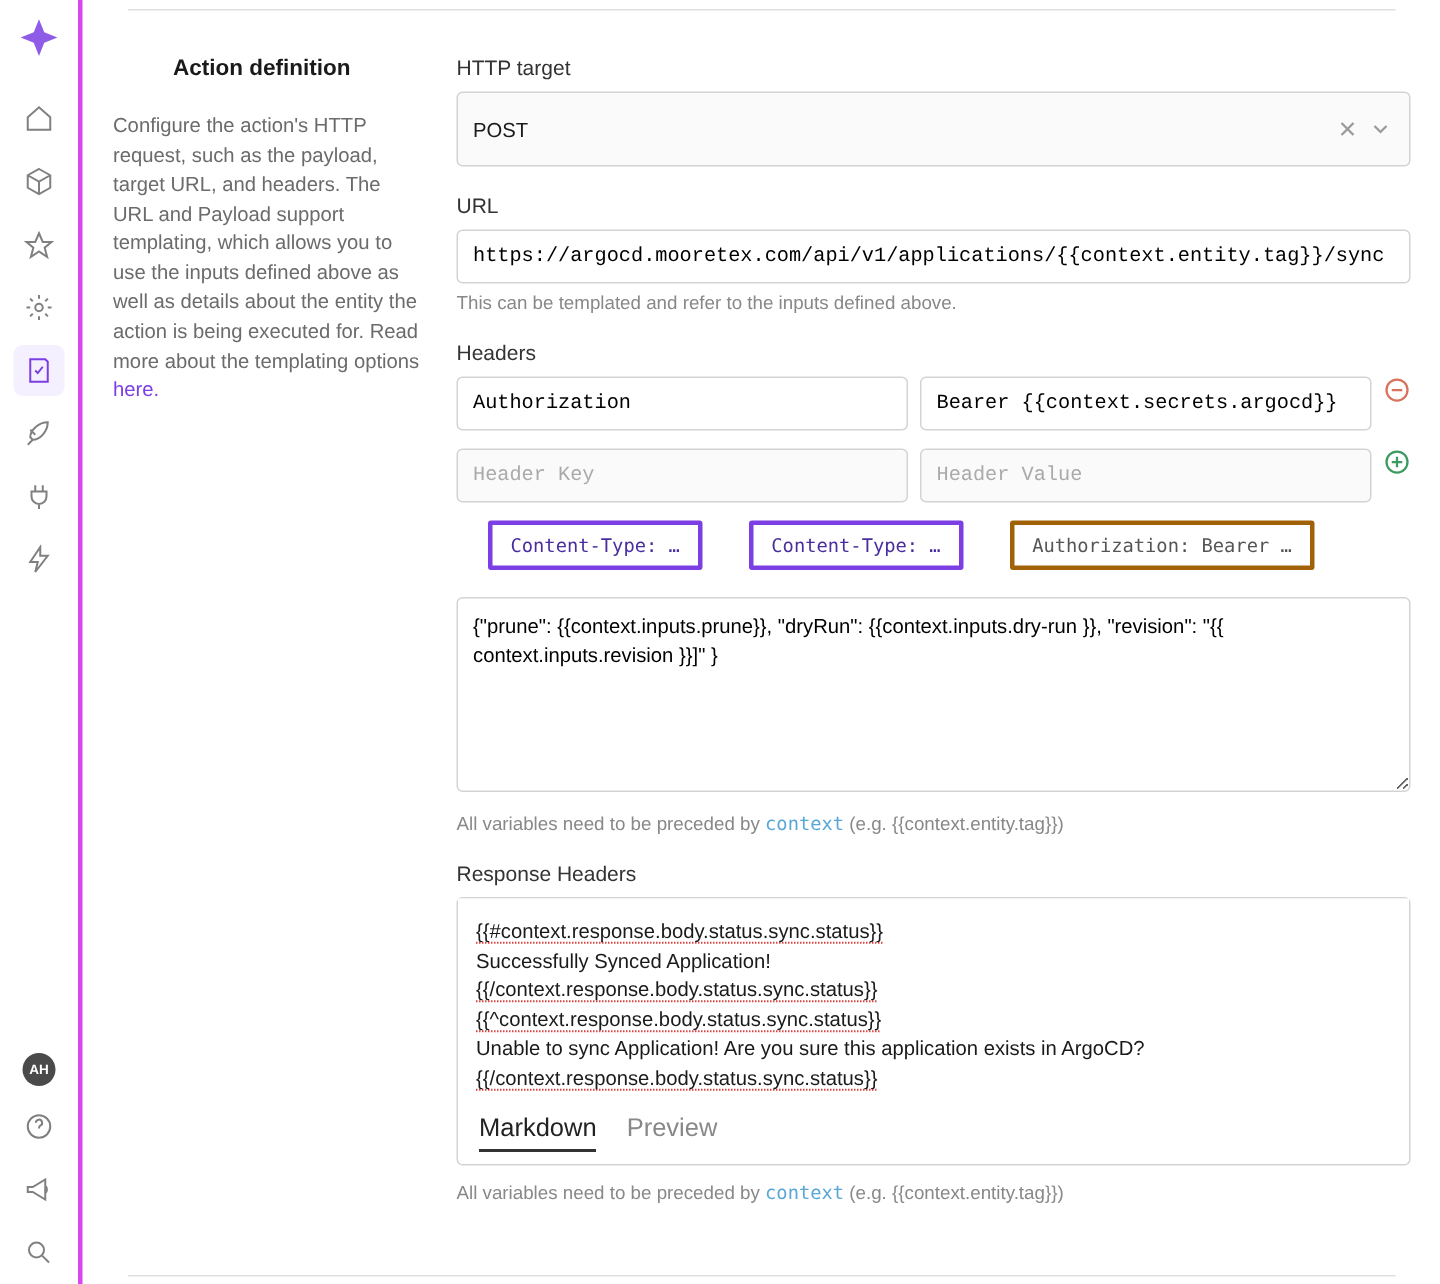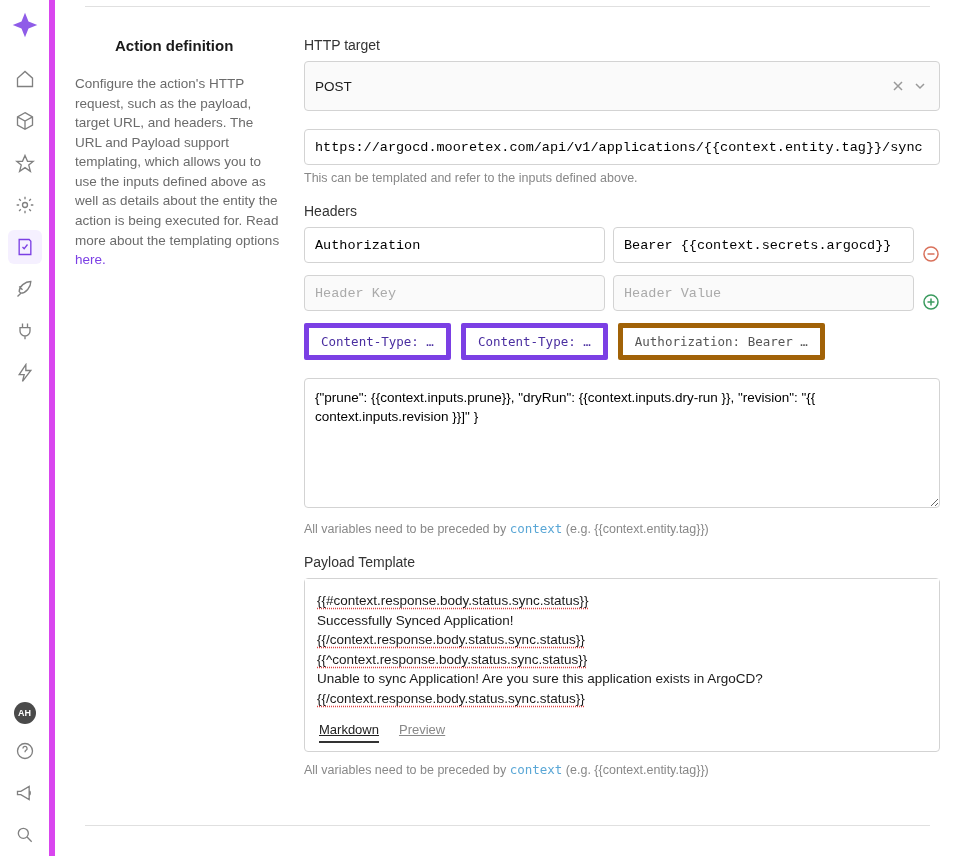--- a/index.html
+++ b/index.html
@@ -9,21 +9,21 @@
   color: #1a1a1a;
   background: #fff;
   width: 960px;
   height: 856px;
   overflow: hidden;
 }
 .app { display: flex; height: 100%; }
 .sidebar {
   width: 55px;
   background: #fff;
-  border-right: 6px solid #d946ef;
+  border-right: 3px solid #d946ef;
   display: flex;
   flex-direction: column;
   align-items: center;
   padding-top: 10px;
 }
 .logo {
   width: 30px; height: 30px;
   display:flex; align-items:center; justify-content:center;
   margin-bottom: 18px;
 }
@@ -71,39 +71,40 @@
 }
 .select-wrap .clear, .select-wrap .caret {
   position:absolute; top:50%; transform:translateY(-50%);
   color:#999; width:14px; height:14px;
 }
 .select-wrap .clear { right: 34px; cursor:pointer; }
 .select-wrap .caret { right: 12px; }
 .text-input { height: 36px; padding: 0 10px; font-family: Liberation Mono, monospace; }
 .helper { font-size: 12.5px; color: #888; margin-top: 6px; }
 .field-block { margin-bottom: 18px; }
-.headers-row { display:flex; align-items:flex-end; gap: 8px; margin-bottom: 12px; }
+.headers-row { display:flex; align-items:flex-start; gap: 8px; margin-bottom: 12px; }
 .headers-row input { flex:1; min-width:0; }
 .row-icon {
   width:18px; height:18px; flex-shrink:0;
   display:flex; align-items:center; justify-content:center;
   cursor:pointer;
 }
 .row-icon.remove { color:#d9715b; }
 .row-icon.add { color:#3b9b5f; }
 .chips { display:flex; gap:10px; margin-top: 4px; }
 .chip {
   font-family: "SFMono-Regular", Consolas, monospace;
   font-size: 12.5px;
-  border: 5px solid #a16207;
+  border: 3px solid #a16207;
   color: #555;
   padding: 6px 12px;
   border-radius: 2px;
   background:#fff;
   cursor:pointer;
+  margin-left:21px;
 }
 .chip.active { border-color:#7b3fe4; color:#4a2ea0; }
 .textarea {
   padding: 10px;
   resize: vertical;
   line-height:1.4;
 }
 .payload-area { height: 130px; font-family: inherit; }
 .response-body {
   background:#fff;
@@ -112,21 +113,21 @@
   line-height:1.45;
 }
 .squiggle {
   text-decoration: underline;
   text-decoration-style: dotted;
   text-decoration-color: #d94444;
   text-underline-offset: 3px;
 }
 .response-wrap { border:1px solid #d3d3d3; border-radius:4px; }
 .tabs { display:flex; gap: 20px; padding: 10px 14px 8px; }
-.tab { font-size: 13px; color:#888; padding: 4px 0; cursor:pointer;text-decoration:underline; }
+.tab { font-size: 17px; color:#888; padding: 4px 0; cursor:pointer; }
 .tab.active { color:#222; border-bottom: 2px solid #333; }
 .context-note { font-size: 12.5px; color: #888; margin-top: 10px; }
 .context-note code { font-family: "SFMono-Regular", Consolas, monospace; color:#5aa7d6; }
 .bottom-divider { border-top:1px solid #e0e0e0; margin: 30px 10px 0 10px; }
 input::placeholder, textarea::placeholder { color:#aaa; }
 input.grayed { background:#fafafa; }
 </style>
 </head>
 <body>
 
@@ -222,20 +223,21 @@
             <span class="clear"><svg viewBox="0 0 14 14" stroke="currentColor" stroke-width="1.5" fill="none">
                   <path d="M3 3 L11 11 M11 3 L3 11"></path>
                 </svg></span>
             <span class="caret"><svg viewBox="0 0 14 14" stroke="currentColor" stroke-width="1.5" fill="none">
                   <path d="M3 5 L7 9 L11 5"></path>
                 </svg></span>
           </div>
         </div>
 
         <div class="field-block">
+          <div class="field-label">URL</div>
           <input class="text-input" type="text" value="https://argocd.mooretex.com/api/v1/applications/{{context.entity.tag}}/sync" style="">
           <div class="helper">This can be templated and refer to the inputs defined above.</div>
         </div>
 
         <div class="field-block">
           <div class="field-label">Headers</div>
 
           <div class="headers-row">
             <input class="text-input" type="text" value="Authorization" style="">
             <input class="text-input" type="text" value="Bearer {{context.secrets.argocd}}" style="">
@@ -266,21 +268,21 @@
         </div>
 
         <div class="field-block">
           <textarea class="textarea payload-area" id="payload-ta" style="">{"prune": {{context.inputs.prune}}, "dryRun": {{context.inputs.dry-run }}, "revision": "{{ context.inputs.revision }}]" }</textarea>
           <div class="context-note">
             <span>All variables need to be preceded by </span><code>context</code><span> (e.g. {{context.entity.tag}})</span>
           </div>
         </div>
 
         <div class="field-block">
-          <div class="field-label">Payload Template</div>
+          <div class="field-label">Response Headers</div>
           <div class="response-wrap">
             <div class="response-body" id="response-body">
                 <div><span class="squiggle">{{#context.response.body.status.sync.status}}</span></div>
                 <div><span>Successfully Synced Application!</span></div>
                 <div><span class="squiggle">{{/context.response.body.status.sync.status}}</span></div>
                 <div><span class="squiggle">{{^context.response.body.status.sync.status}}</span></div>
                 <div><span>Unable to sync Application! Are you sure this application exists in ArgoCD?</span></div>
                 <div><span class="squiggle">{{/context.response.body.status.sync.status}}</span></div>
               </div>
             <div class="tabs">

